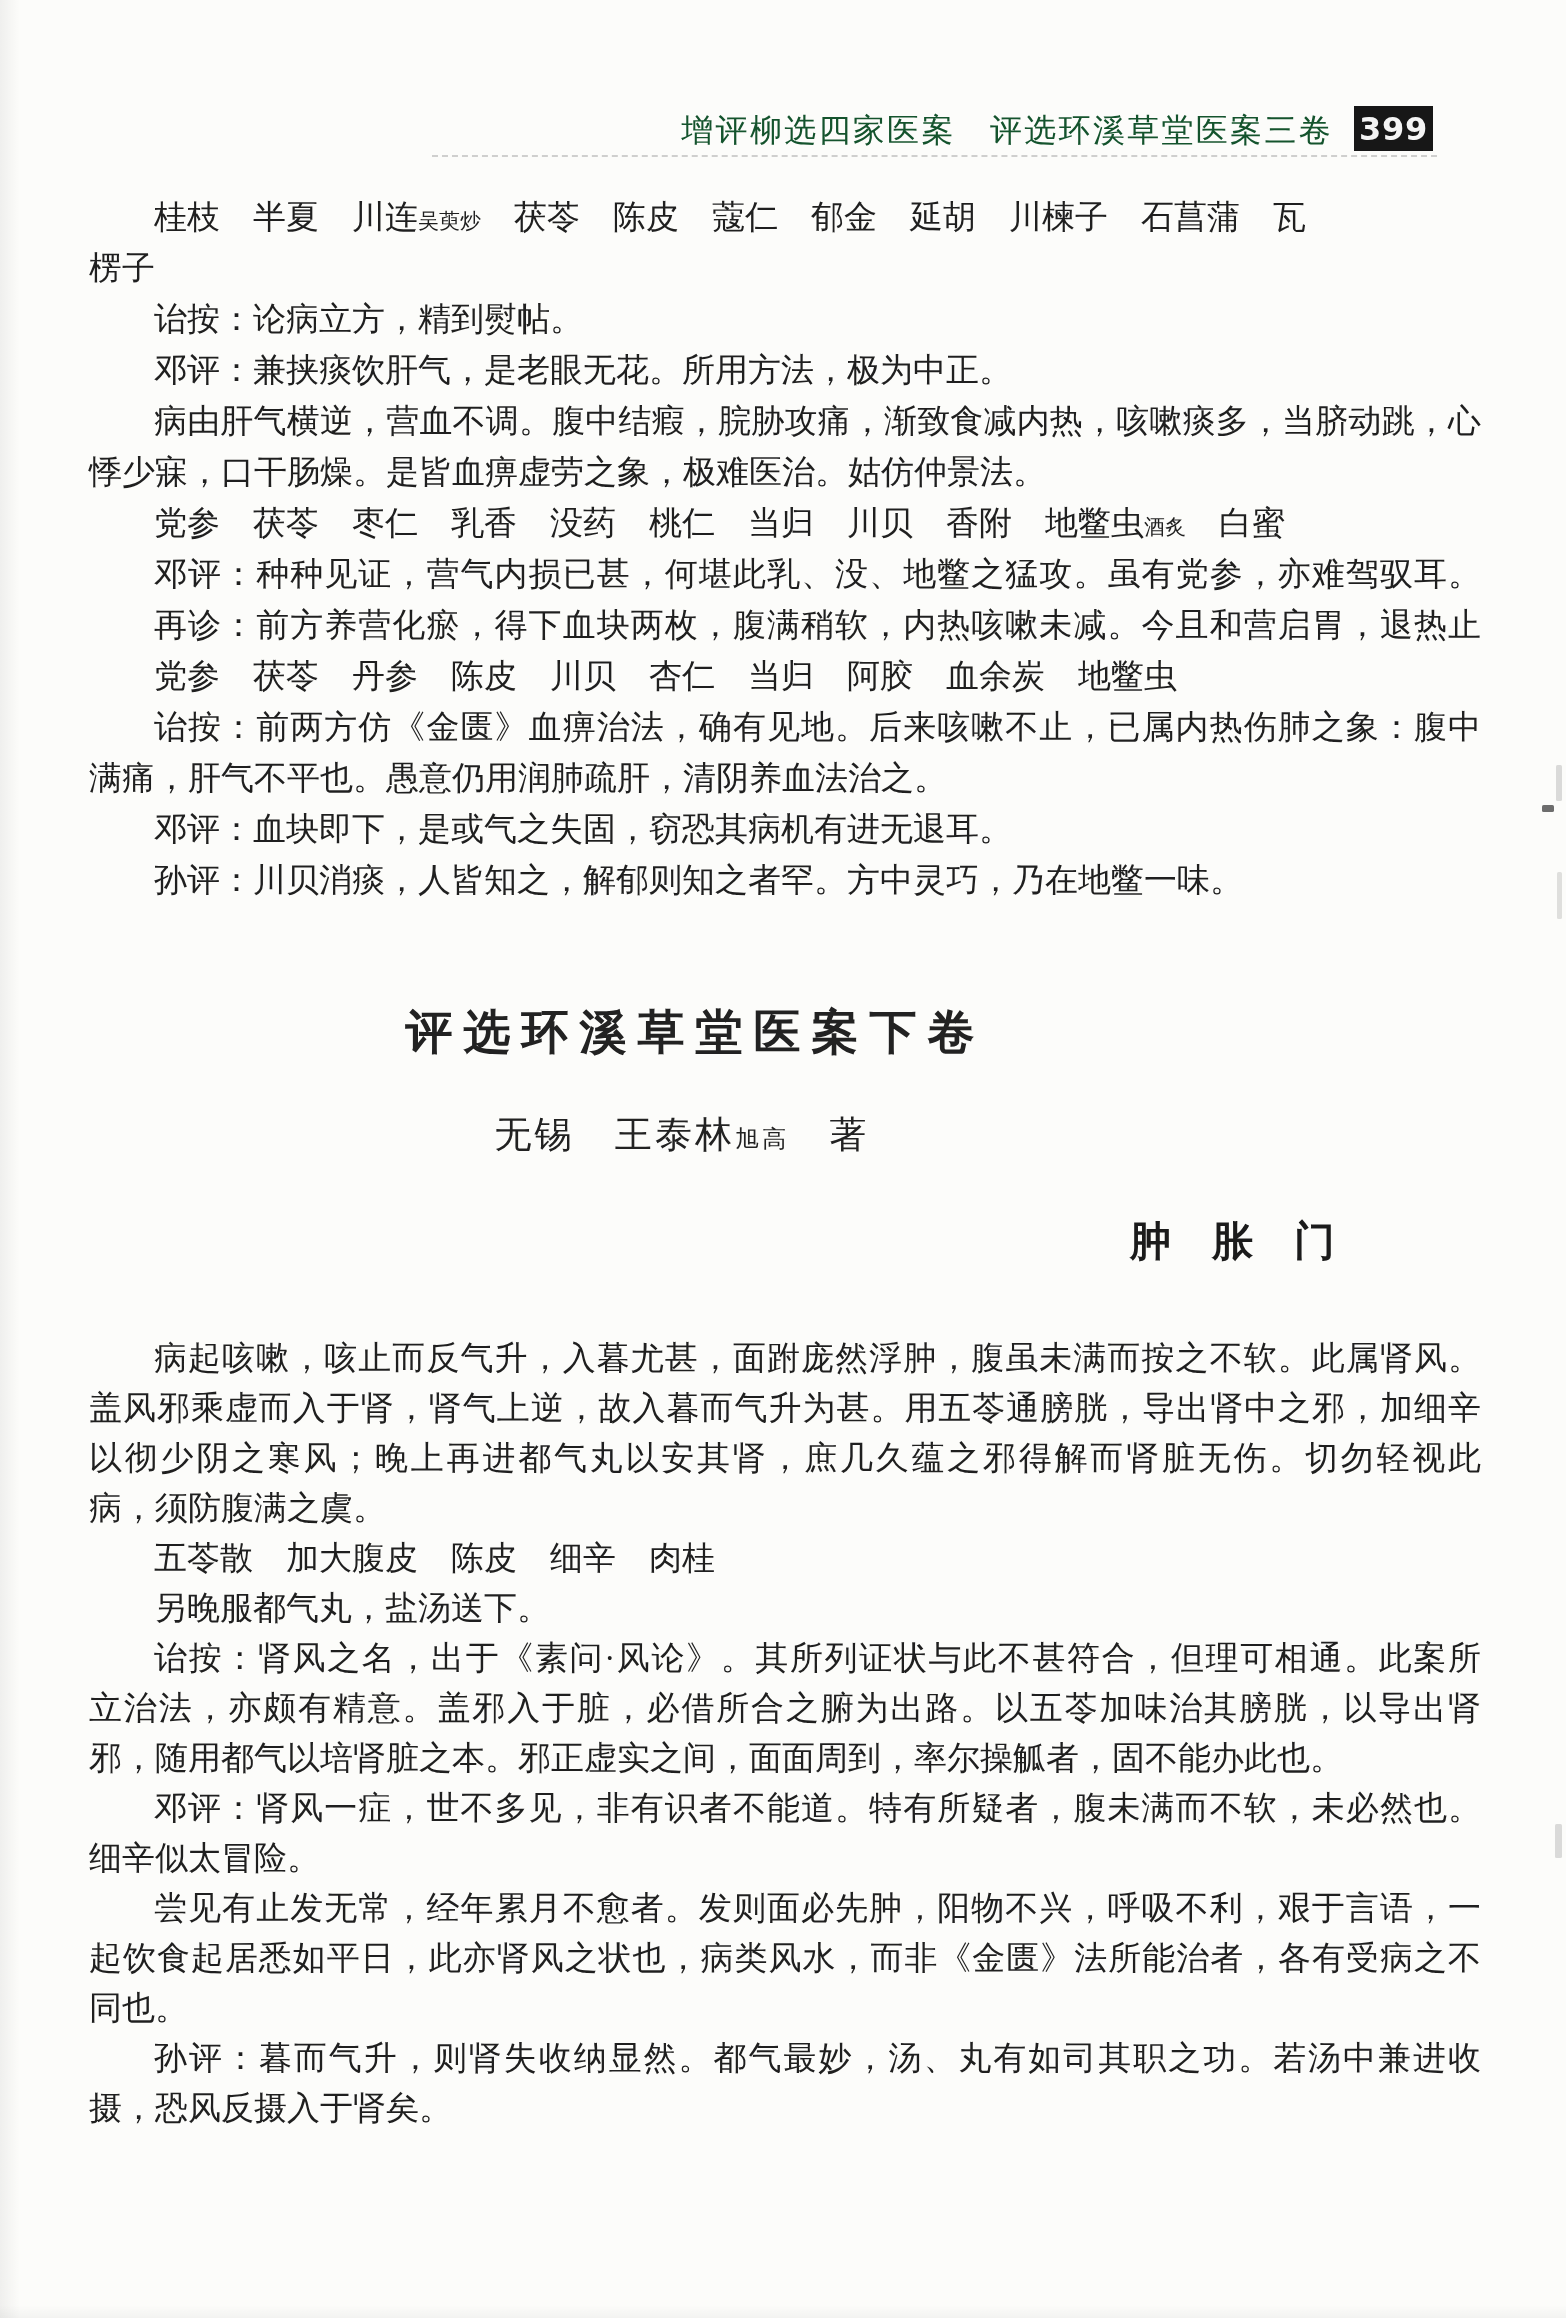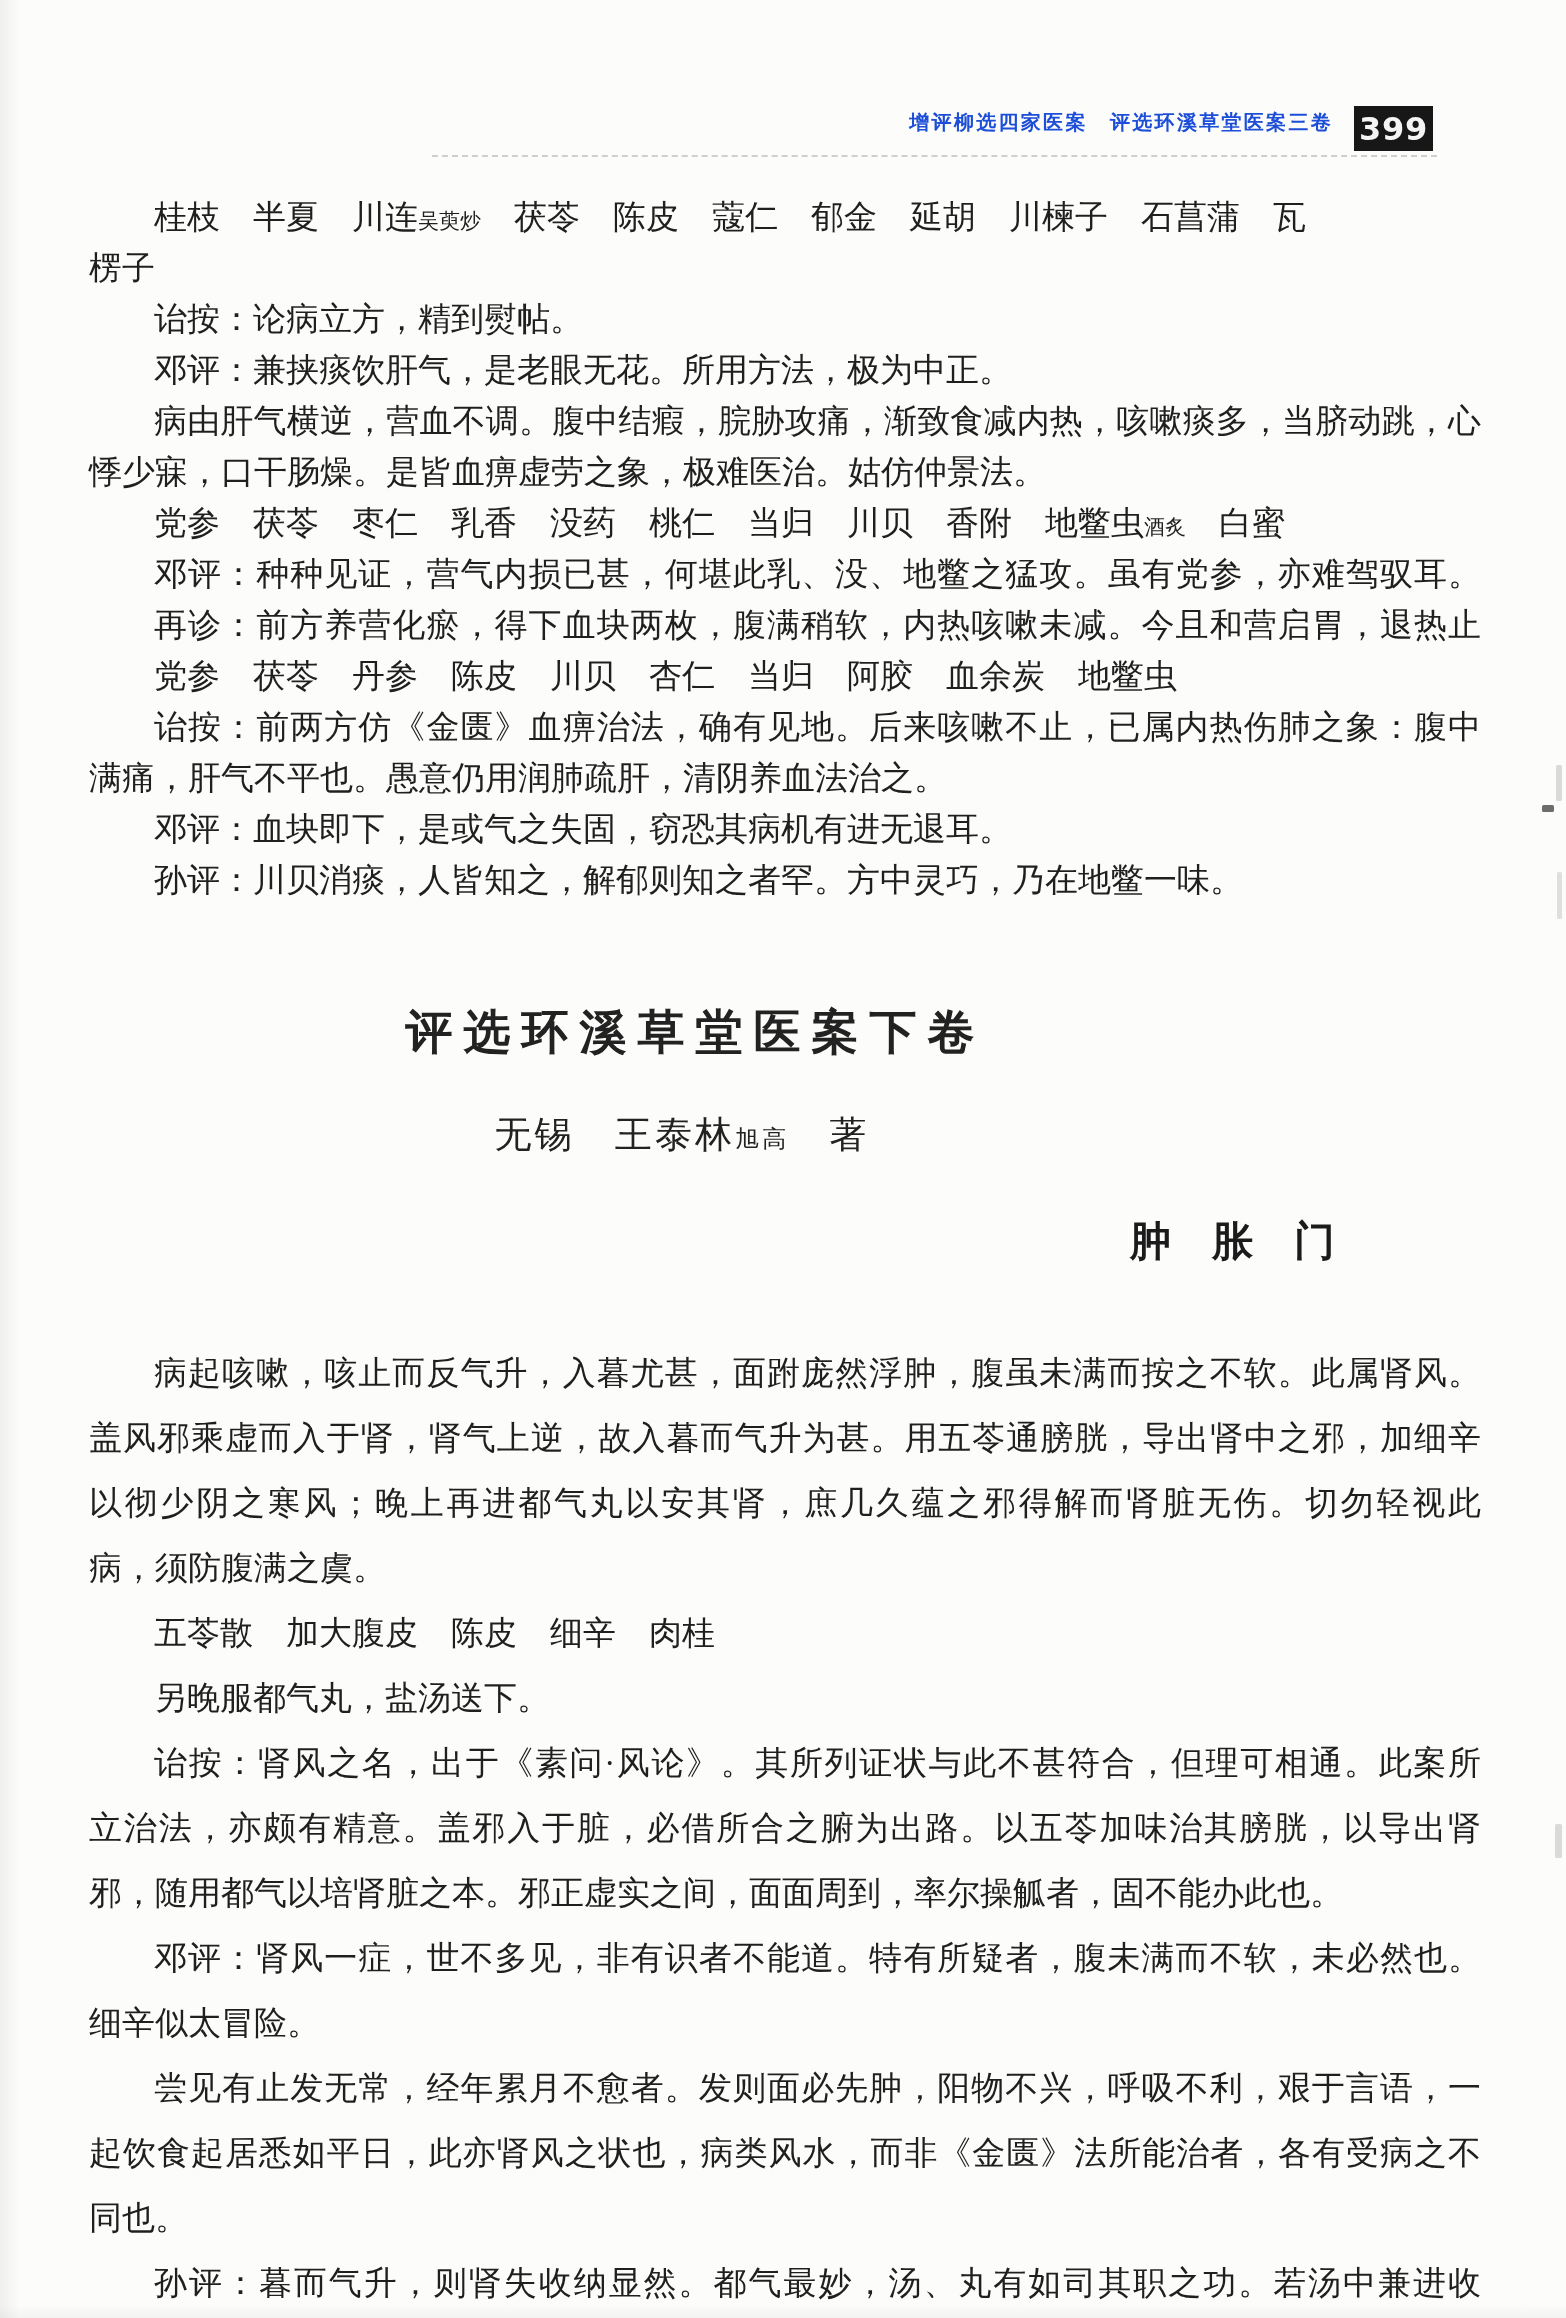--- a/index.html
+++ b/index.html
@@ -11,43 +11,43 @@
   }
   
   .edge-left{position:absolute;left:0;top:0;width:20px;height:2319px;
     background:linear-gradient(90deg,rgba(0,0,0,0.05),rgba(0,0,0,0));}
   .edge-bottom{position:absolute;left:0;bottom:0;width:1566px;height:14px;
     background:linear-gradient(0deg,rgba(0,0,0,0.04),rgba(0,0,0,0));}
 
   
   .header-title{
     position:absolute;top:109px;right:233px;
-    font-size:20px;font-weight:bold;letter-spacing:2.3px;
-    color:#1d4ed8;white-space:nowrap;
+    font-size:32px;font-weight:normal;letter-spacing:2.3px;
+    color:#14532d;white-space:nowrap;
   }
   .page-num-box{
     position:absolute;left:1354px;top:106px;width:79px;height:45px;
     background:#171717;border-radius:0;
     display:flex;align-items:center;justify-content:center;
   }
   .page-num-box span{
     font-family:"DejaVu Sans","Liberation Sans",sans-serif;
     font-size:32px;font-weight:bold;color:#f4f4f4;letter-spacing:0.8px;
   }
   .header-rule{
     position:absolute;left:432px;top:155px;width:1005px;height:0;
     border-top:2.3px dashed #9a9a9a;opacity:.45;
   }
 
   
   .textcol{position:absolute;left:89px;width:1392px;}
   .upper-block{top:192px;}
   .case-block{top:1333px;}
   .line{height:51px;line-height:51px;font-size:33px;white-space:nowrap;}
-  .case-block .line{height:50px;line-height:50px;margin-top:15px;}
+  .case-block .line{height:50px;line-height:50px;}
   .indent{text-indent:65px;}
   .justify{text-align:justify;text-align-last:justify;white-space:normal;}
   .rx-wide{word-spacing:17px;}
   .rx{word-spacing:3.1px;}
   .sm{font-size:21px;}
 
   
   .volume-title{
     position:absolute;left:0;top:1001px;width:1391px;text-align:center;
     font-size:47px;font-weight:600;letter-spacing:11px;color:#222;

